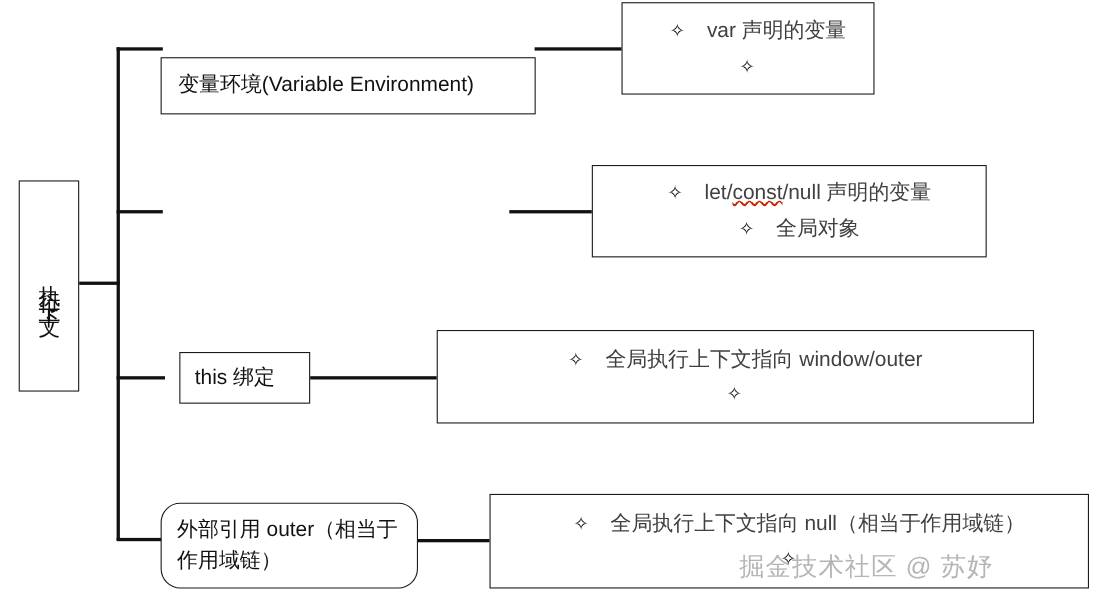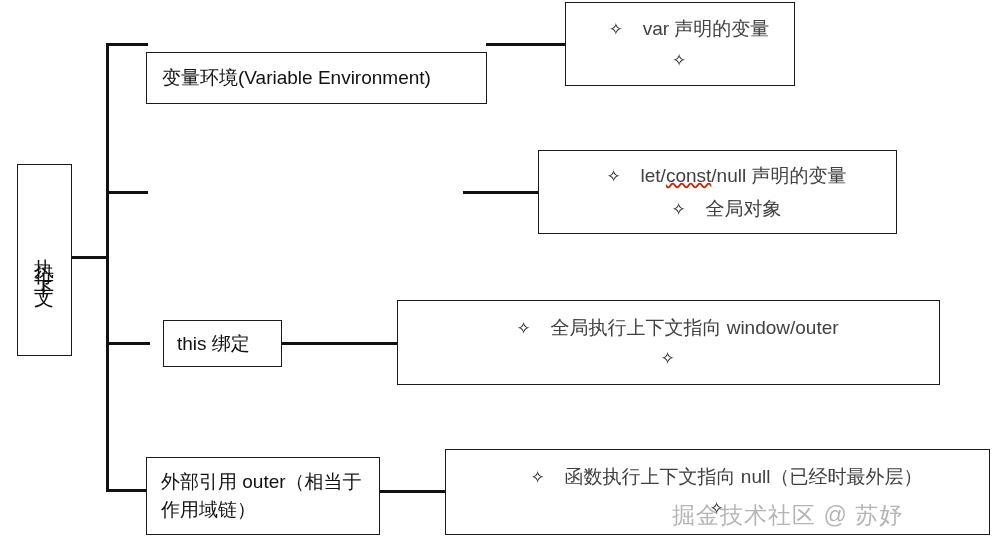--- a/index.html
+++ b/index.html
@@ -50,21 +50,21 @@
     font-size: 20px;
     letter-spacing: 7px;
     line-height: 1;
     color: #111111;
   }
 
   
   #mid-box-0 { left: 146px; top: 20px;  width: 341px; height: 52px; padding-left: 15px; margin-top: 32px; }
   #mid-box-1 { left: 146px; top: 169px; width: 318px; height: 47px; padding-left: 15px; }
   #mid-box-2 { left: 148px; top: 320px; width: 119px; height: 47px; padding-left: 13px; margin-left: 15px; }
-  #mid-box-3 { left: 146px; top: 457px; width: 234px; height: 78px; padding-left: 14px; }
+  #mid-box-3 { left: 146px; top: 457px; width: 234px; height: 78px; padding-left: 14px; border-radius: 18px; }
   #mid-box-3 .box-text { white-space: normal; line-height: 1.5; }
 
   
   .rbox {
     flex-direction: column;
     justify-content: center;
     padding-left: 18px;
   }
   #right-box-0 { left: 565px; top: 2px;   width: 230px; height: 84px; }
   #right-box-1 { left: 538px; top: 150px; width: 359px; height: 84px; }
@@ -186,21 +186,21 @@
       <span class="bullet-glyph">✧</span>
     </div>
   </div>
 
   <div class="box" id="mid-box-3">
     <span class="box-text">外部引用 outer（相当于作用域链）</span>
   </div>
   <div class="box rbox" id="right-box-3">
     <div class="bullet-row">
       <span class="bullet-glyph">✧</span>
-      <span class="bullet-text">函数执行上下文指向 null（已经时最外层）</span>
+      <span class="bullet-text">全局执行上下文指向 null（相当于作用域链）</span>
     </div>
     <div class="bullet-row">
       <span class="bullet-glyph">✧</span>
     </div>
   </div>
 
   <div id="watermark">掘金技术社区 @ 苏妤</div>
 
 </div>
 

